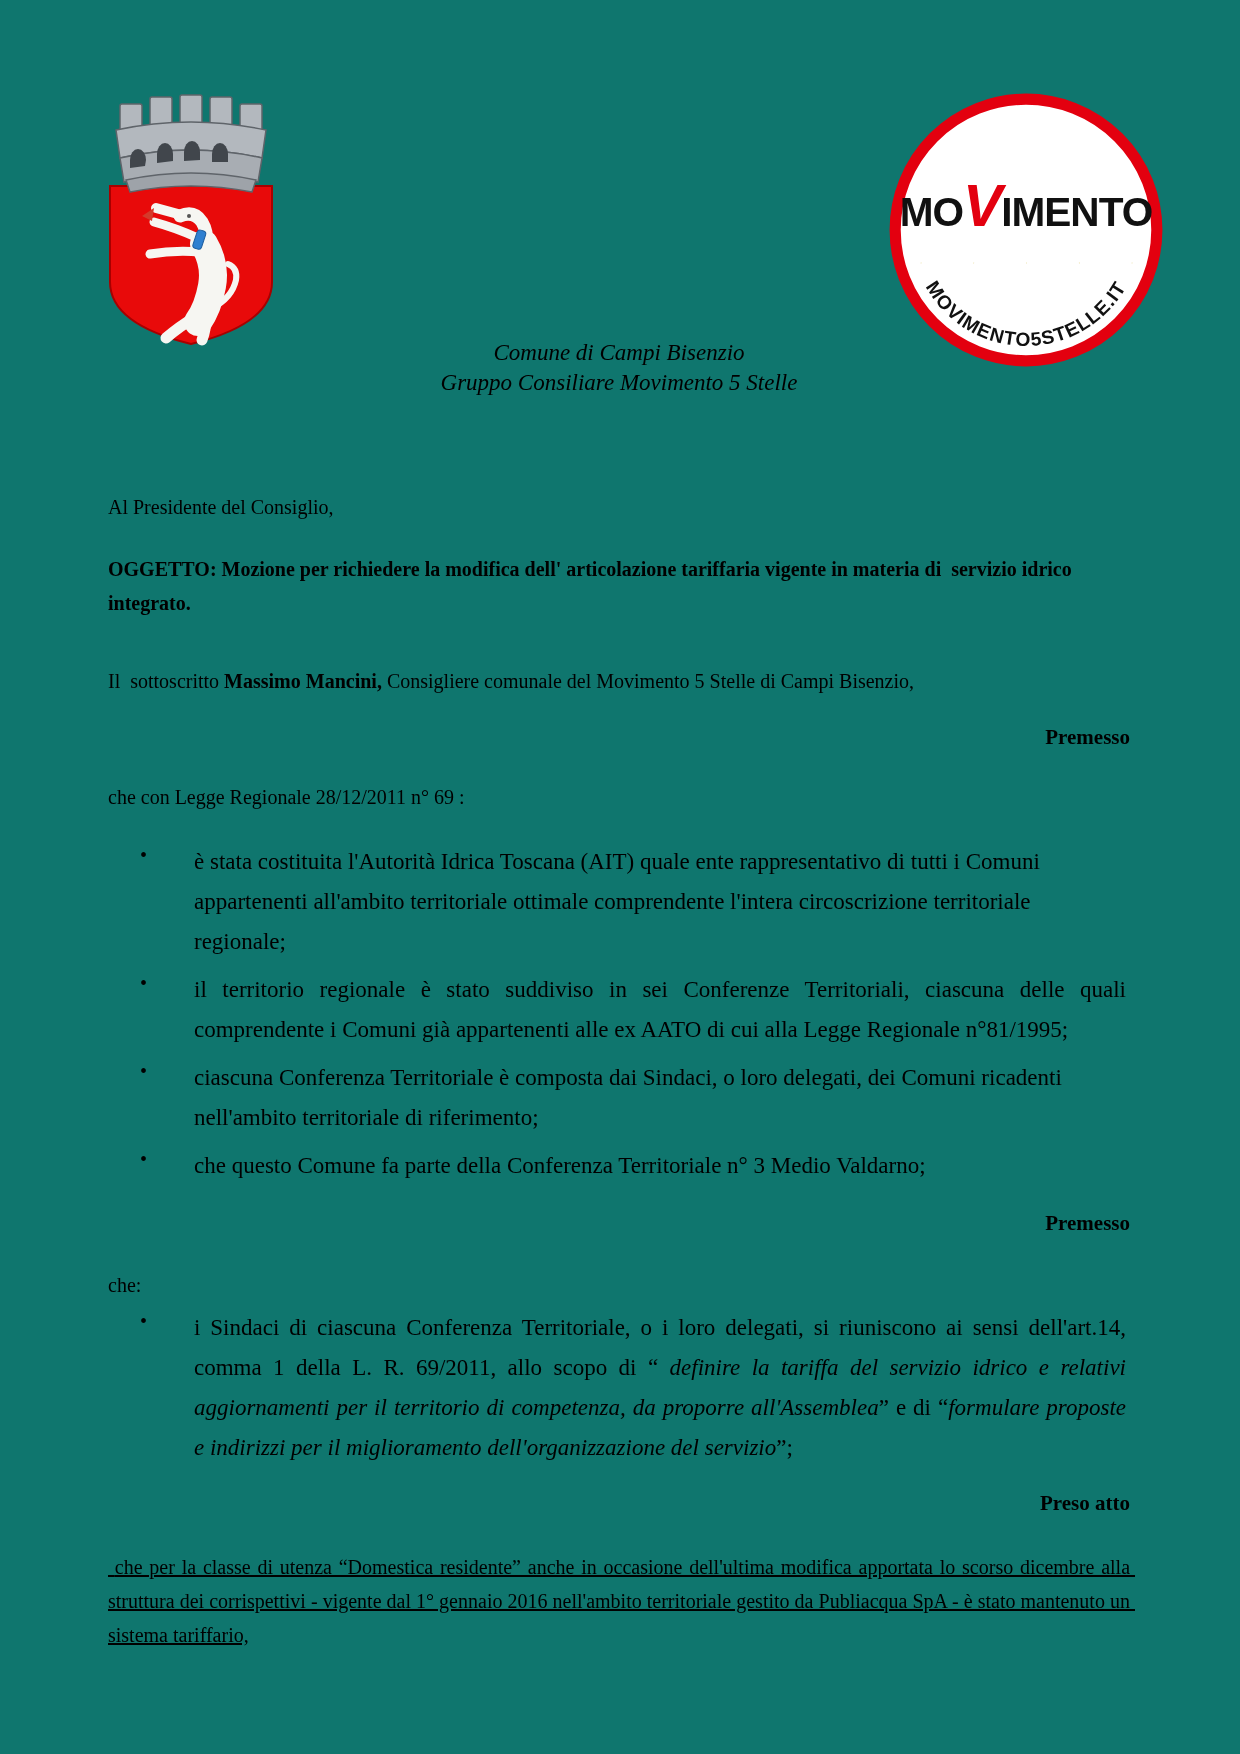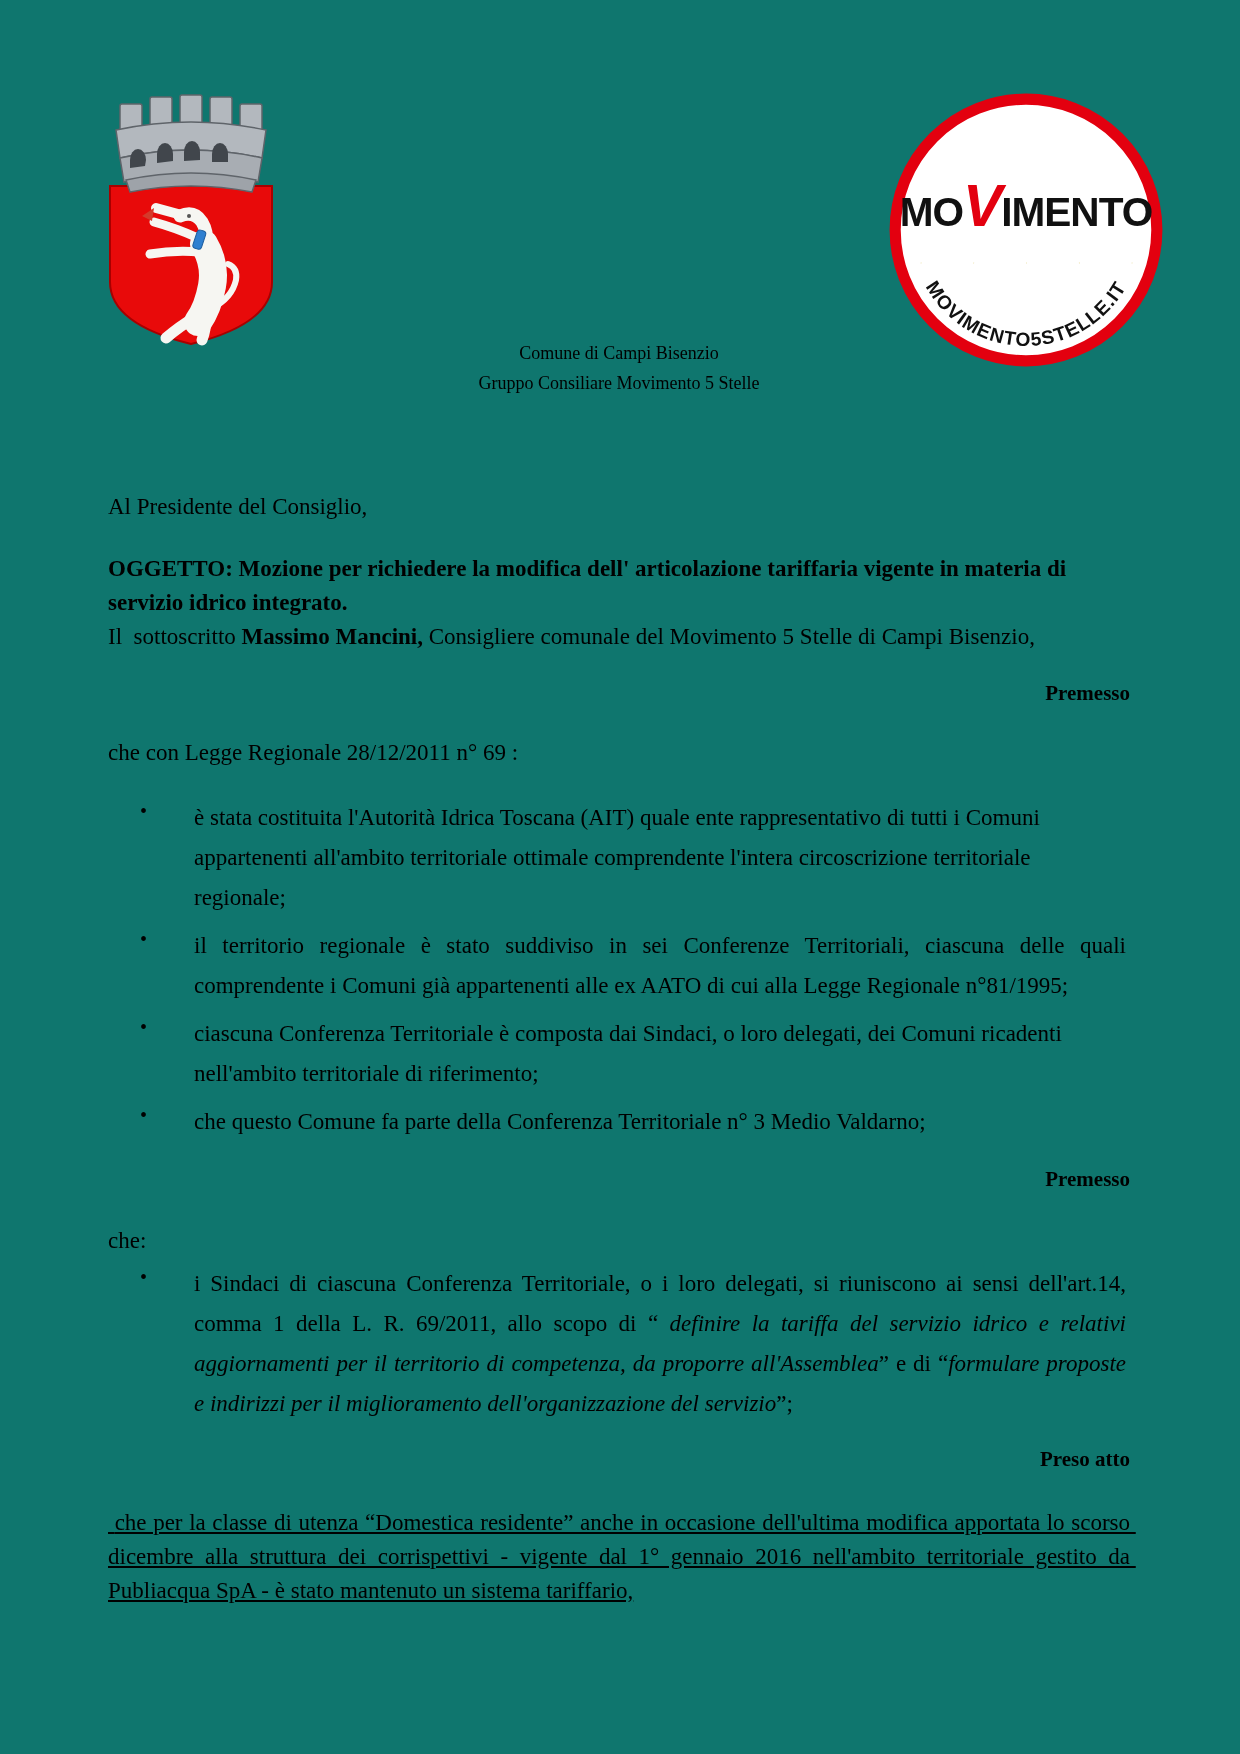--- a/index.html
+++ b/index.html
@@ -4,23 +4,23 @@
 <style>
   html,body{margin:0;padding:0;background:#e9e9e9;}
   .page{
     position:relative;width:1240px;height:1754px;margin:0 auto;
     background:#0f766e;color:#000;
     font-family:"Liberation Serif","DejaVu Serif",serif;
     overflow:hidden;
   }
   .content{position:absolute;left:0;top:0;right:0;bottom:0;
     padding:0 110px 0 108px;box-sizing:border-box;}
-  .org{Text-align:center;font-size:18px;line-height:30px;margin:338px 0 0 0;}
+  .org{Text-align:center;font-size:23px;line-height:30px;margin:338px 0 0 0;font-style:italic;}
   .org div{text-align:center;}
-  p{margin:0;font-size:23px;line-height:34px;}
+  p{margin:0;font-size:20px;line-height:34px;}
   .pre{white-space:pre-wrap;}
   .bold{font-weight:bold;}
   .section-h{text-align:right;font-weight:bold;font-size:21px;line-height:34px;margin:0;}
   .justify{text-align:justify;}
   .blist{margin:0;}
   .li{display:flex;}
   .dot{flex:0 0 50px;margin-left:32px;font-size:20px;line-height:34px;}
   .li-text{flex:1;margin:4px;font-size:23px;line-height:40px;}
   .run-i{font-style:italic;}
   
@@ -100,21 +100,21 @@
 
     <div class="org">
       <div>Comune di Campi Bisenzio</div>
       <div>Gruppo Consiliare Movimento 5 Stelle</div>
     </div>
 
     <p style="margin-top:92px;">Al Presidente del Consiglio,</p>
 
     <p class="bold pre" style="margin-top:28px;">OGGETTO: Mozione per richiedere la modifica dell' articolazione tariffaria vigente in materia di  servizio idrico integrato.</p>
 
-    <p class="pre" style=""><span>Il  sottoscritto </span><span class="bold">Massimo Mancini,</span><span> Consigliere comunale del Movimento 5 Stelle di Campi Bisenzio,</span></p>
+    <p class="pre" style="margin-top:44px;"><span>Il  sottoscritto </span><span class="bold">Massimo Mancini,</span><span> Consigliere comunale del Movimento 5 Stelle di Campi Bisenzio,</span></p>
 
     <p class="section-h" style="margin-top:22px;">Premesso</p>
 
     <p style="margin-top:26px;">che con Legge Regionale 28/12/2011 n° 69 :</p>
 
     <div class="blist" style="margin-top:24px;">
       <div class="li">
         <span class="dot">•</span>
         <p class="li-text">è stata costituita l'Autorità Idrica Toscana (AIT) quale ente rappresentativo di tutti i Comuni appartenenti all'ambito territoriale ottimale comprendente l'intera circoscrizione territoriale regionale;</p>
       </div>

